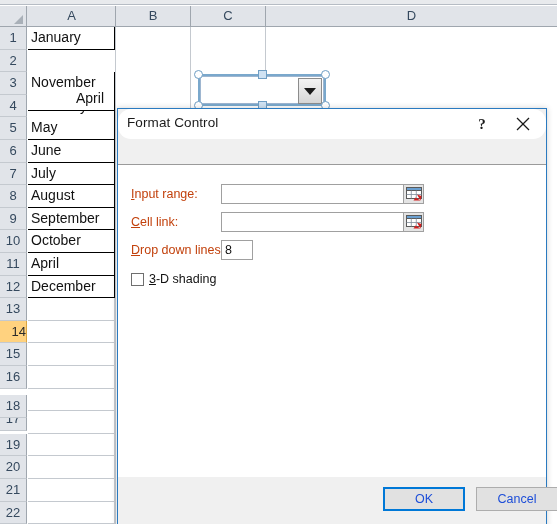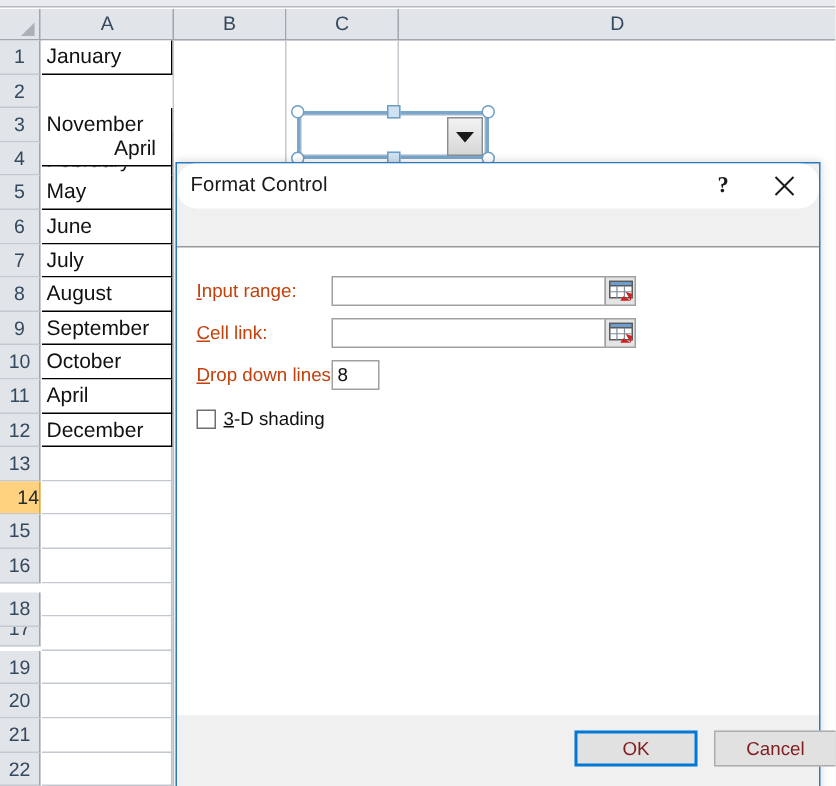--- a/index.html
+++ b/index.html
@@ -317,21 +317,21 @@
     background: #f0f0f0;
   }
   .dlgbtn {
     position: absolute;
     top: 10px;
     width: 82px; height: 24px;
     background: #e1e1e1;
     border: 1px solid #adadad;
     box-sizing: border-box;
     font-size: 12.5px;
-    color: #7f1d1d;
+    color: #1d4ed8;
     font-family: "Liberation Sans", sans-serif;
     cursor: default;
     line-height: 22px;
     text-align: center;
     padding: 0;
   }
   #ok-button {
     left: 265px;
     border: 2px solid #0078d7;
     background: #e1e1e1;

